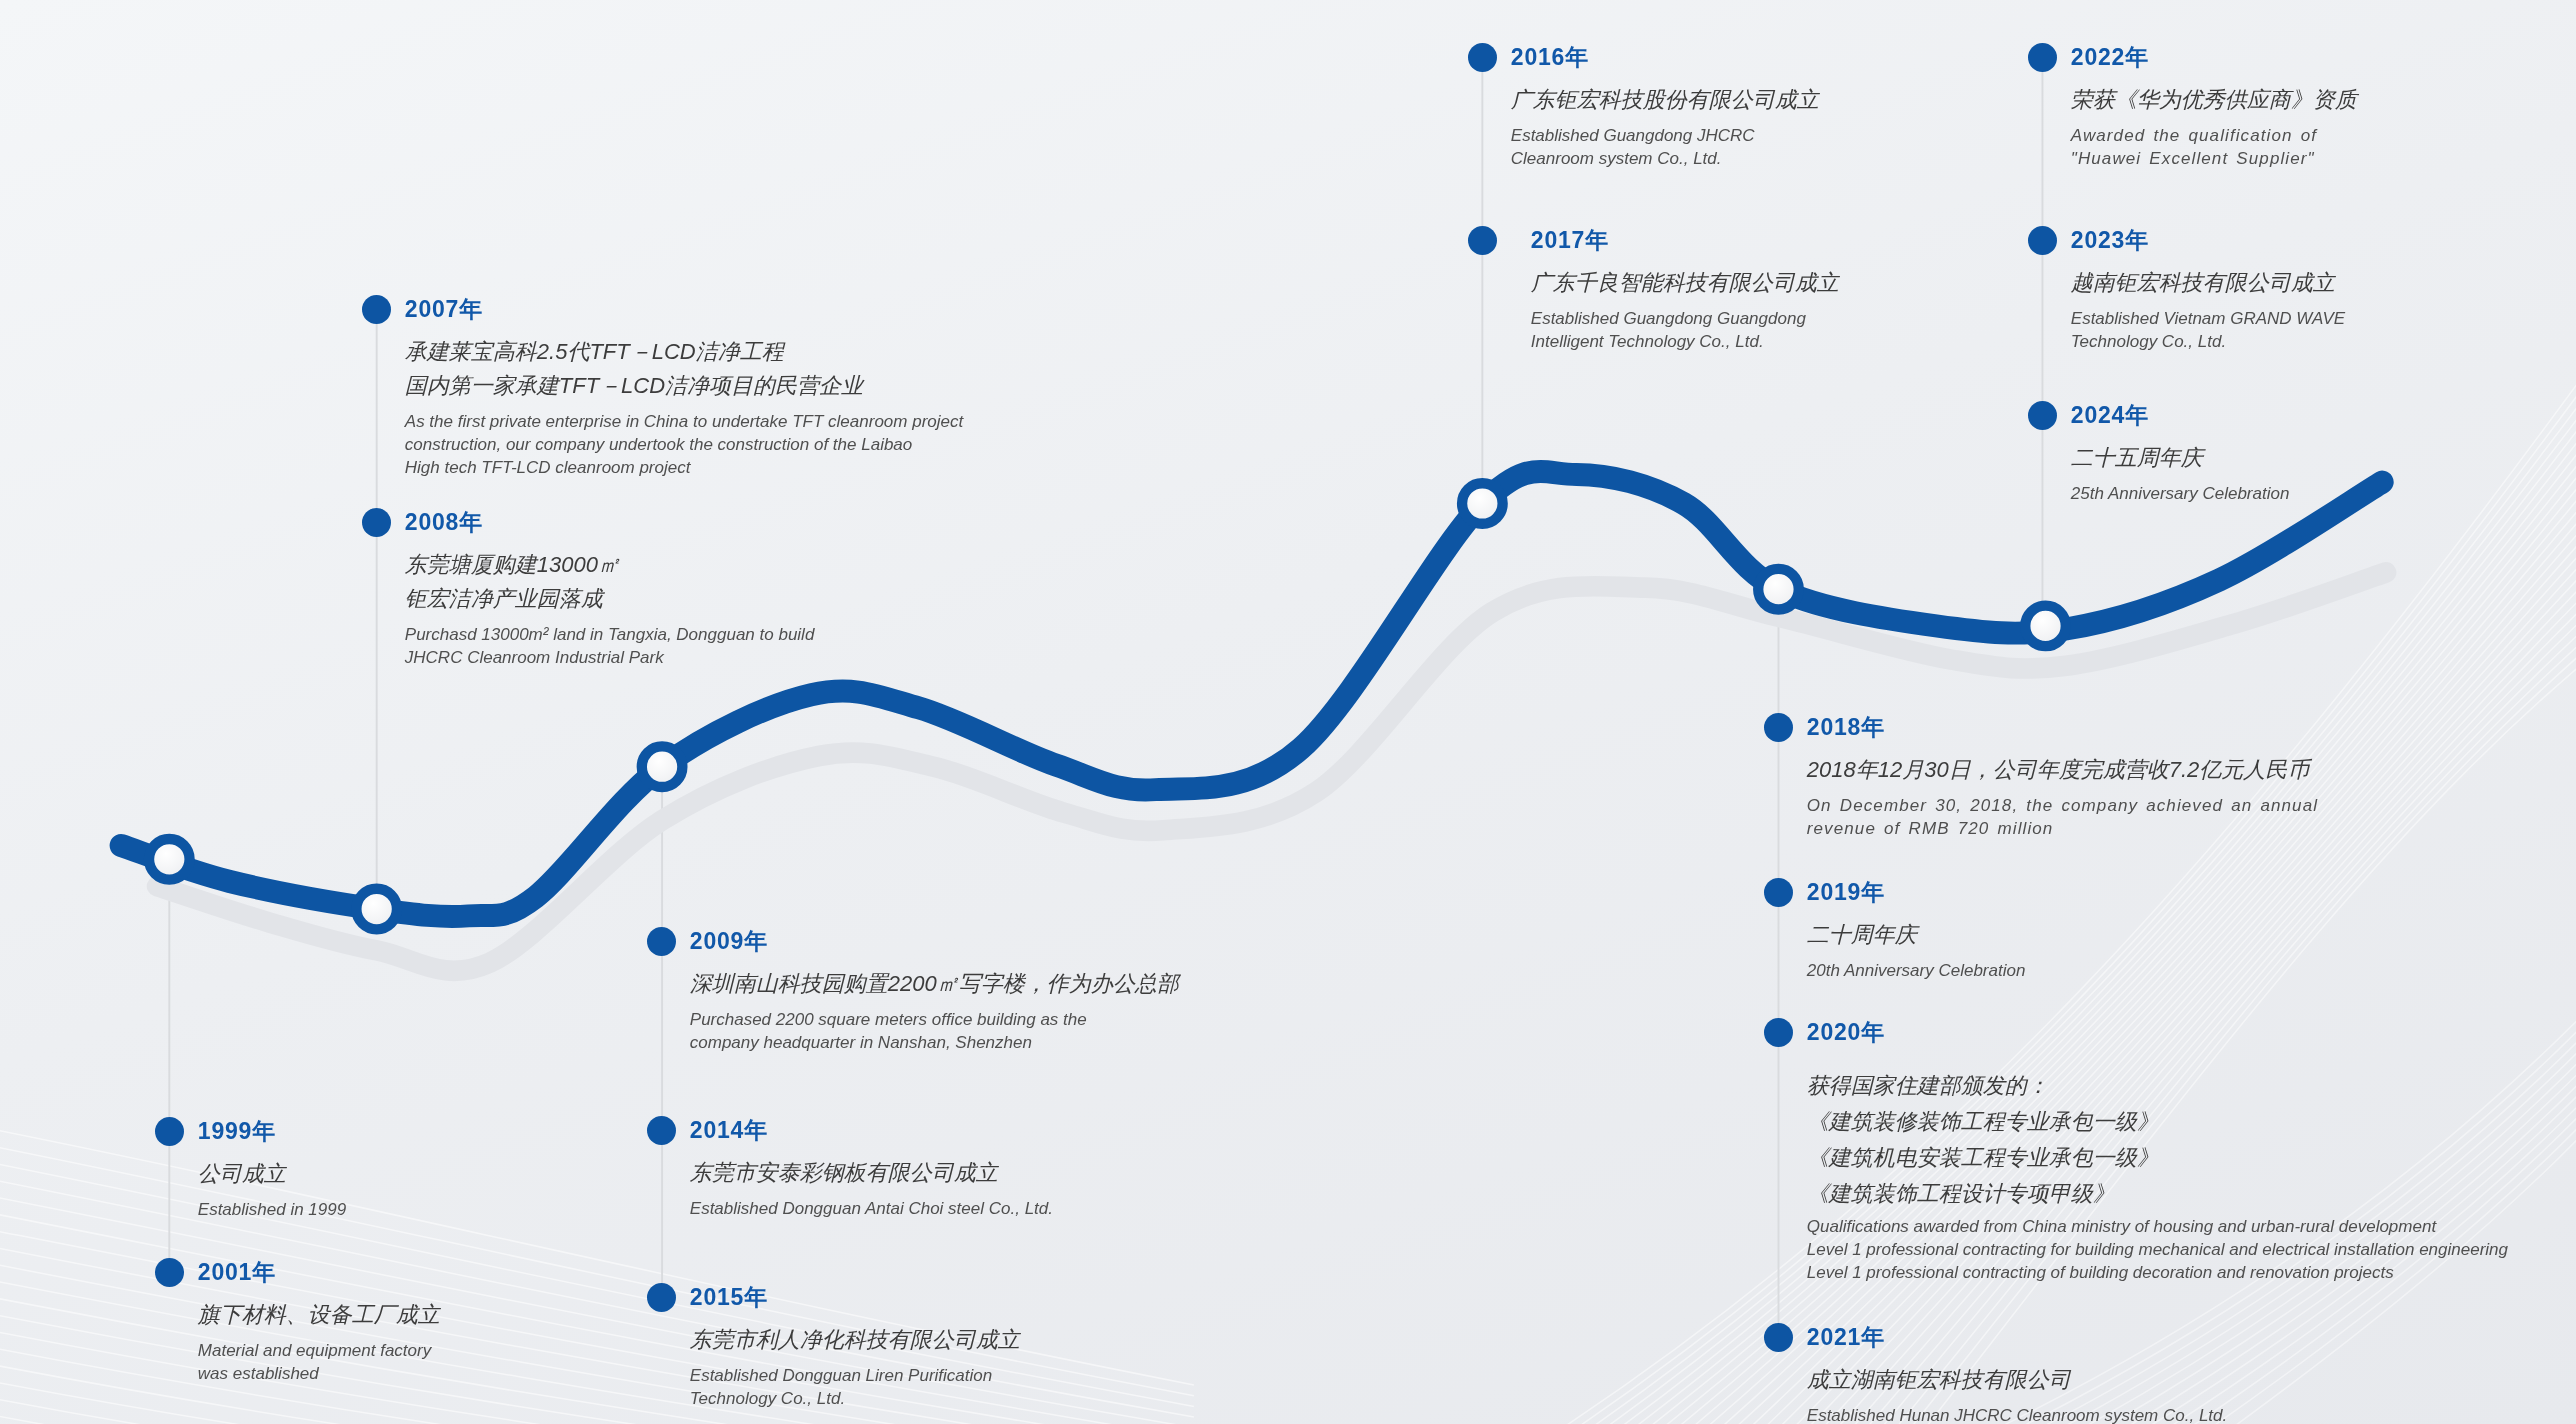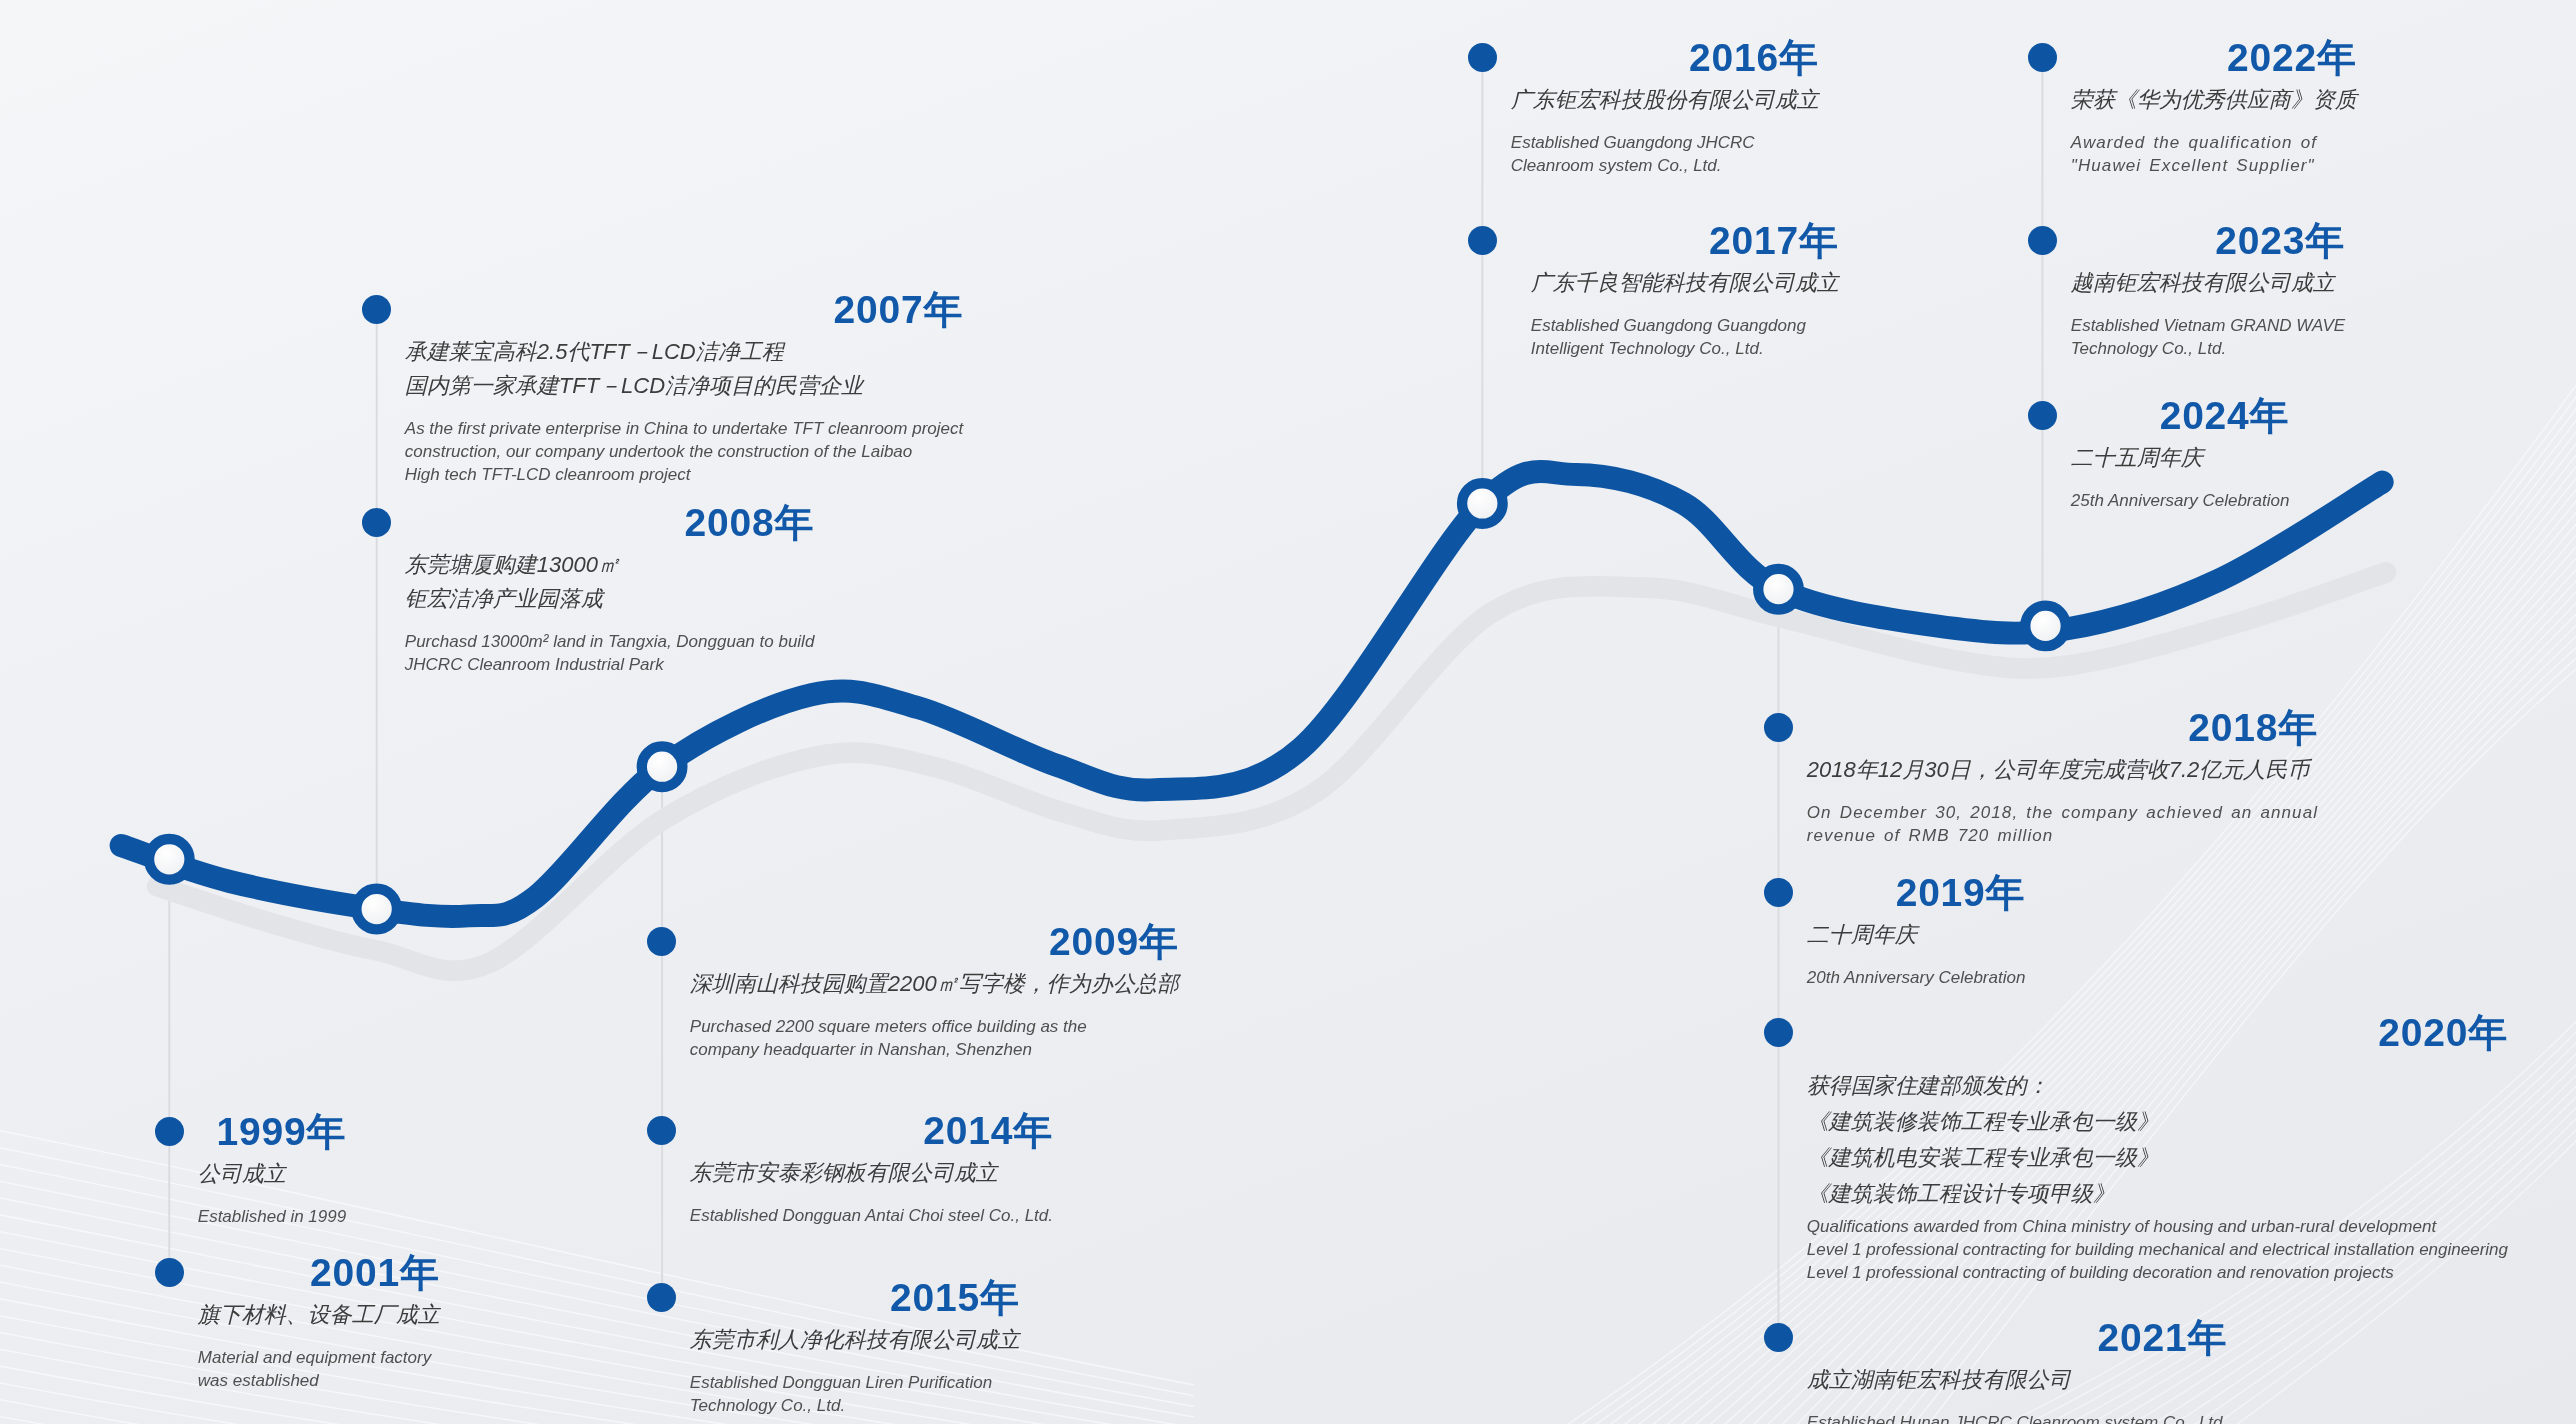--- a/index.html
+++ b/index.html
@@ -5,23 +5,23 @@
   html,body{margin:0;padding:0;background:#eef0f3;}
   .stage{
     position:relative;width:2576px;height:1424px;overflow:hidden;
     background:linear-gradient(160deg,#f4f6f8 0%,#edeff2 45%,#e7e9ed 100%);
     font-family:"Liberation Sans","DejaVu Sans",sans-serif;
   }
   svg.scene{position:absolute;left:0;top:0;width:2576px;height:1424px;}
   .ms{position:absolute;display:flex;align-items:flex-start;z-index:2;}
   .ms-dot{width:29px;height:29px;border-radius:50%;background:var(--accent,#0d55a3);margin-top:6.1px;flex:none;}
   .ms-body{margin-left:13.8px;}
-  .ms-year{font-size:39px;font-weight:bold;color:var(--yearcol,#1158a9);line-height:41px;letter-spacing:0.8px;white-space:nowrap;text-align:right;}
+  .ms-year{font-size:23px;font-weight:bold;color:var(--yearcol,#1158a9);line-height:41px;letter-spacing:0.8px;white-space:nowrap;}
   .ms-cn{font-size:22px;font-weight:500;color:#3c3c3c;line-height:34px;margin-top:4.6px;}
-  .ms-en{font-size:17px;color:#4f4f4f;line-height:23px;margin-top:14px;}
+  .ms-en{font-size:17px;color:#4f4f4f;line-height:23px;margin-top:7px;}
   .ms-cn div,.ms-en div{white-space:nowrap;font-style:italic;}
   .ms.wide .ms-cn{line-height:36px;margin-top:15px;}
   .ms.wide .ms-en{margin-top:3.1px;line-height:23px;}
   .ms.track .ms-en{letter-spacing:1.1px;word-spacing:2.3px;}
 </style>
 </head>
 <body>
 
 <div class="stage" style="--accent: #0d55a3; --yearcol: #1158a9;">
   <svg class="scene" viewBox="0 0 3366 1861" xmlns="http://www.w3.org/2000/svg">

